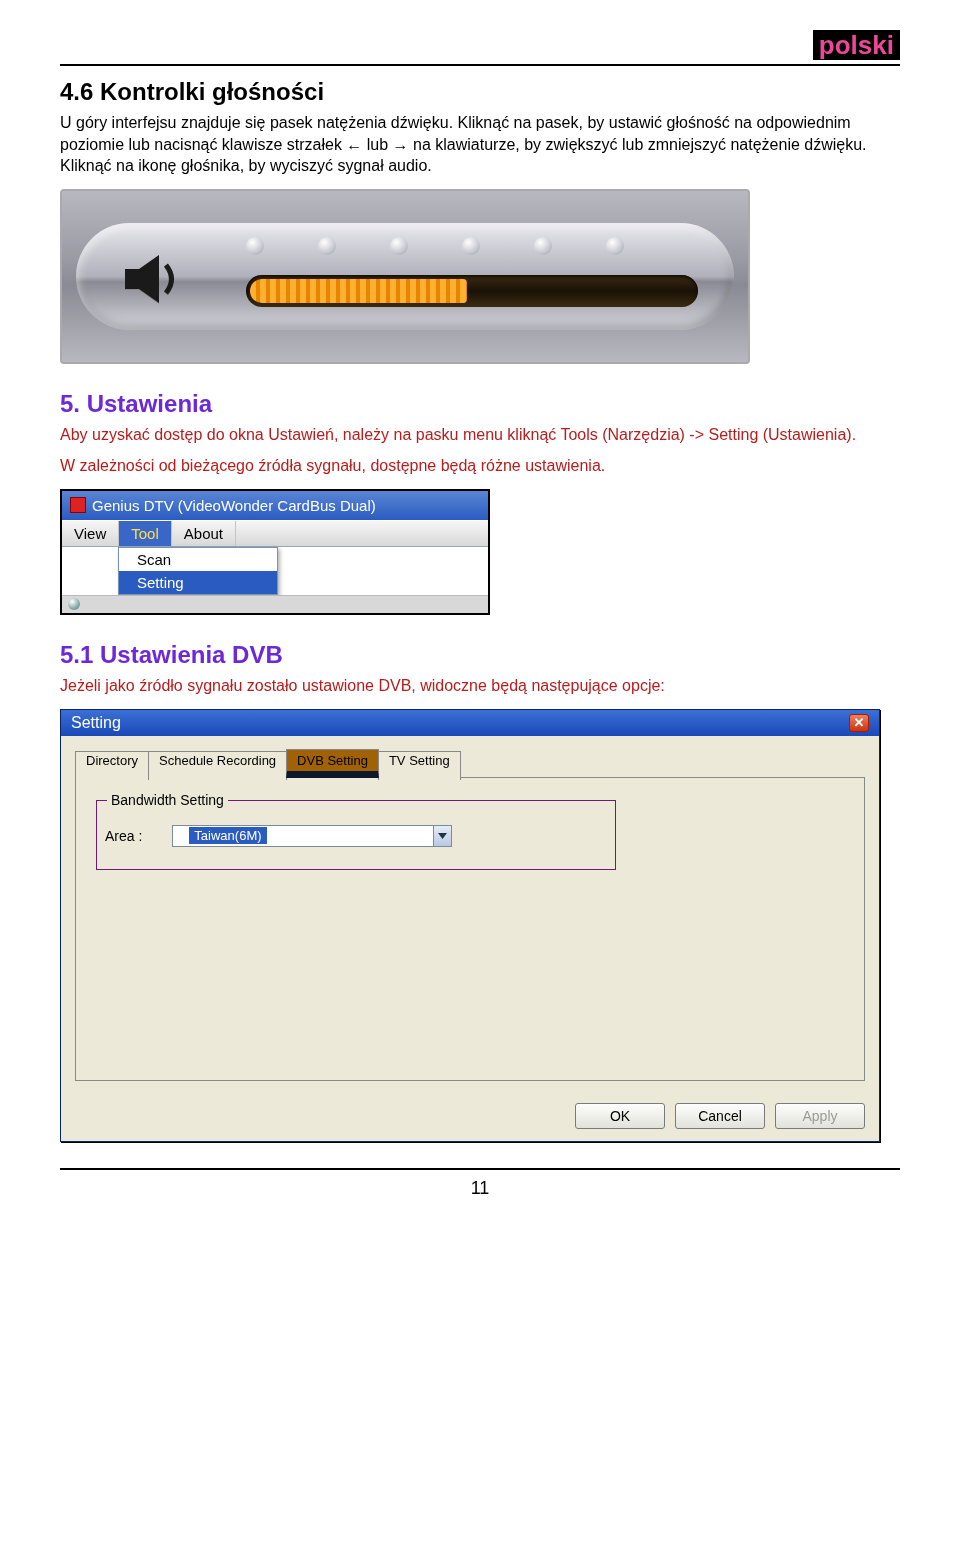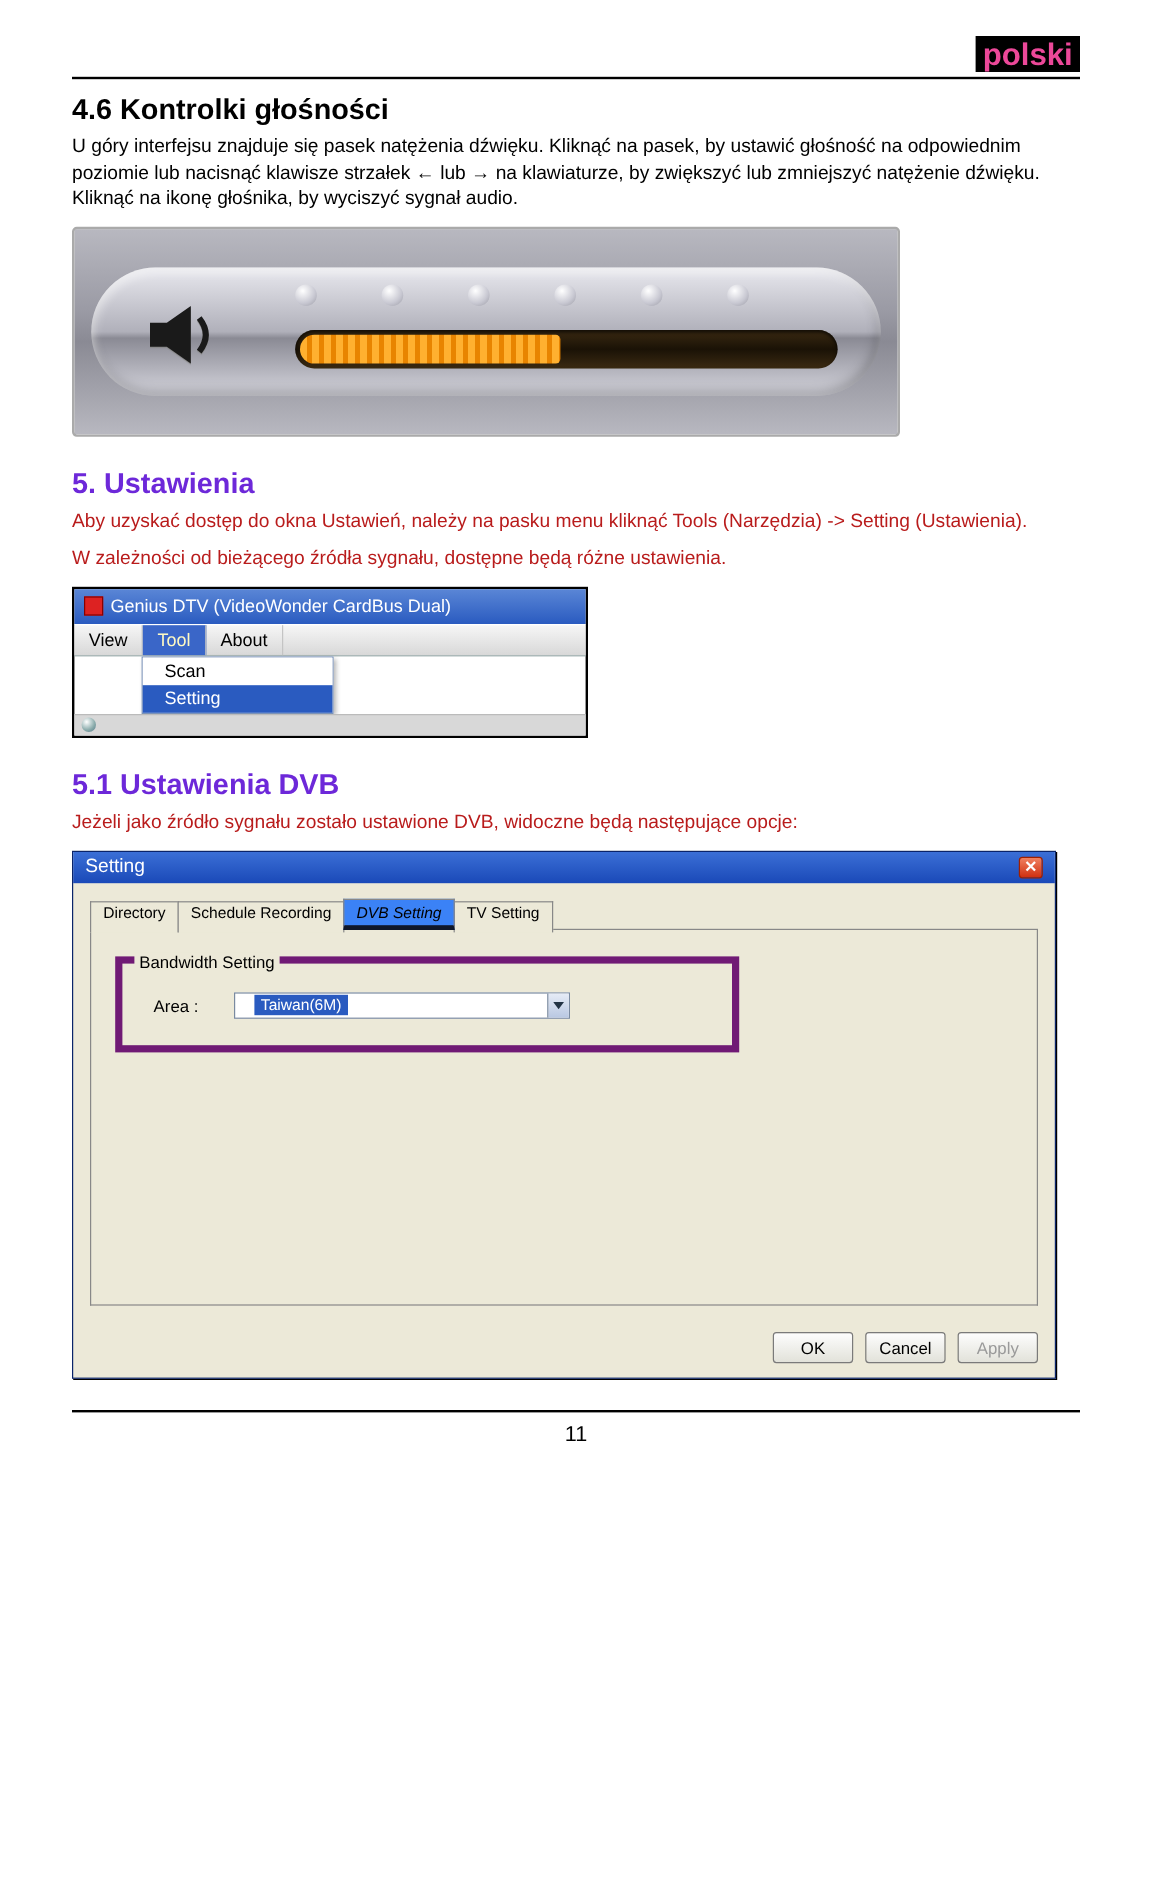--- a/index.html
+++ b/index.html
@@ -71,21 +71,21 @@
     color: #fff; font-size: 15px; padding: 6px 8px;
     display:flex; align-items:center; gap:6px;
   }
   .menu-title .app-icon { width:16px; height:16px; background:#d22; border:1px solid #800; }
   .menu-bar {
     background: linear-gradient(#f6f6f6,#d8d8d8);
     border-top:1px solid #fff; border-bottom:1px solid #9aa;
     display:flex; font-size:15px;
   }
   .menu-bar .m { padding:4px 12px; border-right:1px solid #c4c4c4; }
-  .menu-bar .m.active { background:#3a66c8; color:#fef9c3; }
+  .menu-bar .m.active { background:#3a66c8; color:#fde047; }
   .menu-drop {
     background:#fff; border:1px solid #7a92b8; margin-left:56px; width:160px;
     box-shadow: 2px 2px 4px rgba(0,0,0,.3);
   }
   .menu-drop .mi { font-size:15px; padding:3px 18px; background:#fff; }
   .menu-drop .mi.sel { background:#2a5bc0; color:#fff; }
   .menu-bottom { background:#d8d8d8; height:18px; border-top:1px solid #bbb; display:flex; align-items:center; padding-left:6px; }
   .menu-bottom .circ { width:12px; height:12px; border-radius:50%; background: radial-gradient(circle at 35% 30%,#fff,#8aa 60%,#578); }
 
   
@@ -98,34 +98,34 @@
   }
   .dlg-title {
     background: linear-gradient(#3b6fd6,#1a49b8);
     color:#fff; font-size:16px; padding:4px 10px;
     display:flex; justify-content:space-between; align-items:center;
   }
   .dlg-close { width:20px; height:18px; background: linear-gradient(#f08060,#d03010); border:1px solid #a02000; border-radius:3px; display:flex; align-items:center; justify-content:center; color:#fff; font-size:13px; font-weight:bold; }
   .dlg-body { padding:12px 14px 10px; }
   .tabs { display:flex; border-bottom:1px solid #888; }
   .tab { padding:3px 10px; font-size:13px; border:1px solid #888; border-bottom:none; background:#ece9d8; position:relative; top:1px; margin-right:-1px; }
-  .tab.active { background:#3b82f6; border-bottom:4px solid #0f172a; z-index:2;font-style:italic; }
+  .tab.active { background:#a16207; border-bottom:7px solid #0f172a; z-index:2; }
   .tab.inactive { background:#ece9d8; top:3px; padding-top:1px; }
   .tab-panel { border:1px solid #888; border-top:none; padding:22px 20px 210px; }
-  .groupbox { border:6px solid #701a75; padding:18px 26px 22px; width:520px; position:relative; }
+  .groupbox { border:1px solid #701a75; padding:18px 8px 22px; width:520px; position:relative; }
   .groupbox .legend { position:absolute; top:-9px; left:10px; background:#ece9d8; padding:0 4px; font-size:14px; }
   .field-row { display:flex; align-items:center; gap:30px; margin-top:6px; }
   .combo {
     display:flex; align-items:center; justify-content:space-between;
     width:280px; height:22px; border:1px solid #7a8aa0; background:#fff;
   }
   .combo .val { background:#2a5bc0; color:#fff; padding:1px 5px; margin:16px; font-size:13px; }
   .combo .btn { width:18px; height:100%; background: linear-gradient(#e6ecf6,#b9c8e2); border-left:1px solid #7a8aa0; display:flex; align-items:center; justify-content:center; }
   .dlg-buttons { display:flex; justify-content:flex-end; gap:10px; padding:12px 14px; }
-  .winbtn { width:67px; height:26px; border:1px solid #7a7a7a; background: linear-gradient(#fdfdfd,#e2e2da); font-size:14px; border-radius:3px; }
+  .winbtn { width:90px; height:26px; border:1px solid #7a7a7a; background: linear-gradient(#fdfdfd,#e2e2da); font-size:14px; border-radius:3px; }
   .winbtn.disabled { color:#9a9a9a; }
 
   .hr-bot { border:0; border-top:2px solid #000; margin-top:18px; margin-bottom:8px; }
   .page-num { text-align:center; font-size:18px; }
 </style>
 </head>
 <body>
 
 <div class="top-bar">
   <span class="lang-badge">polski</span>

